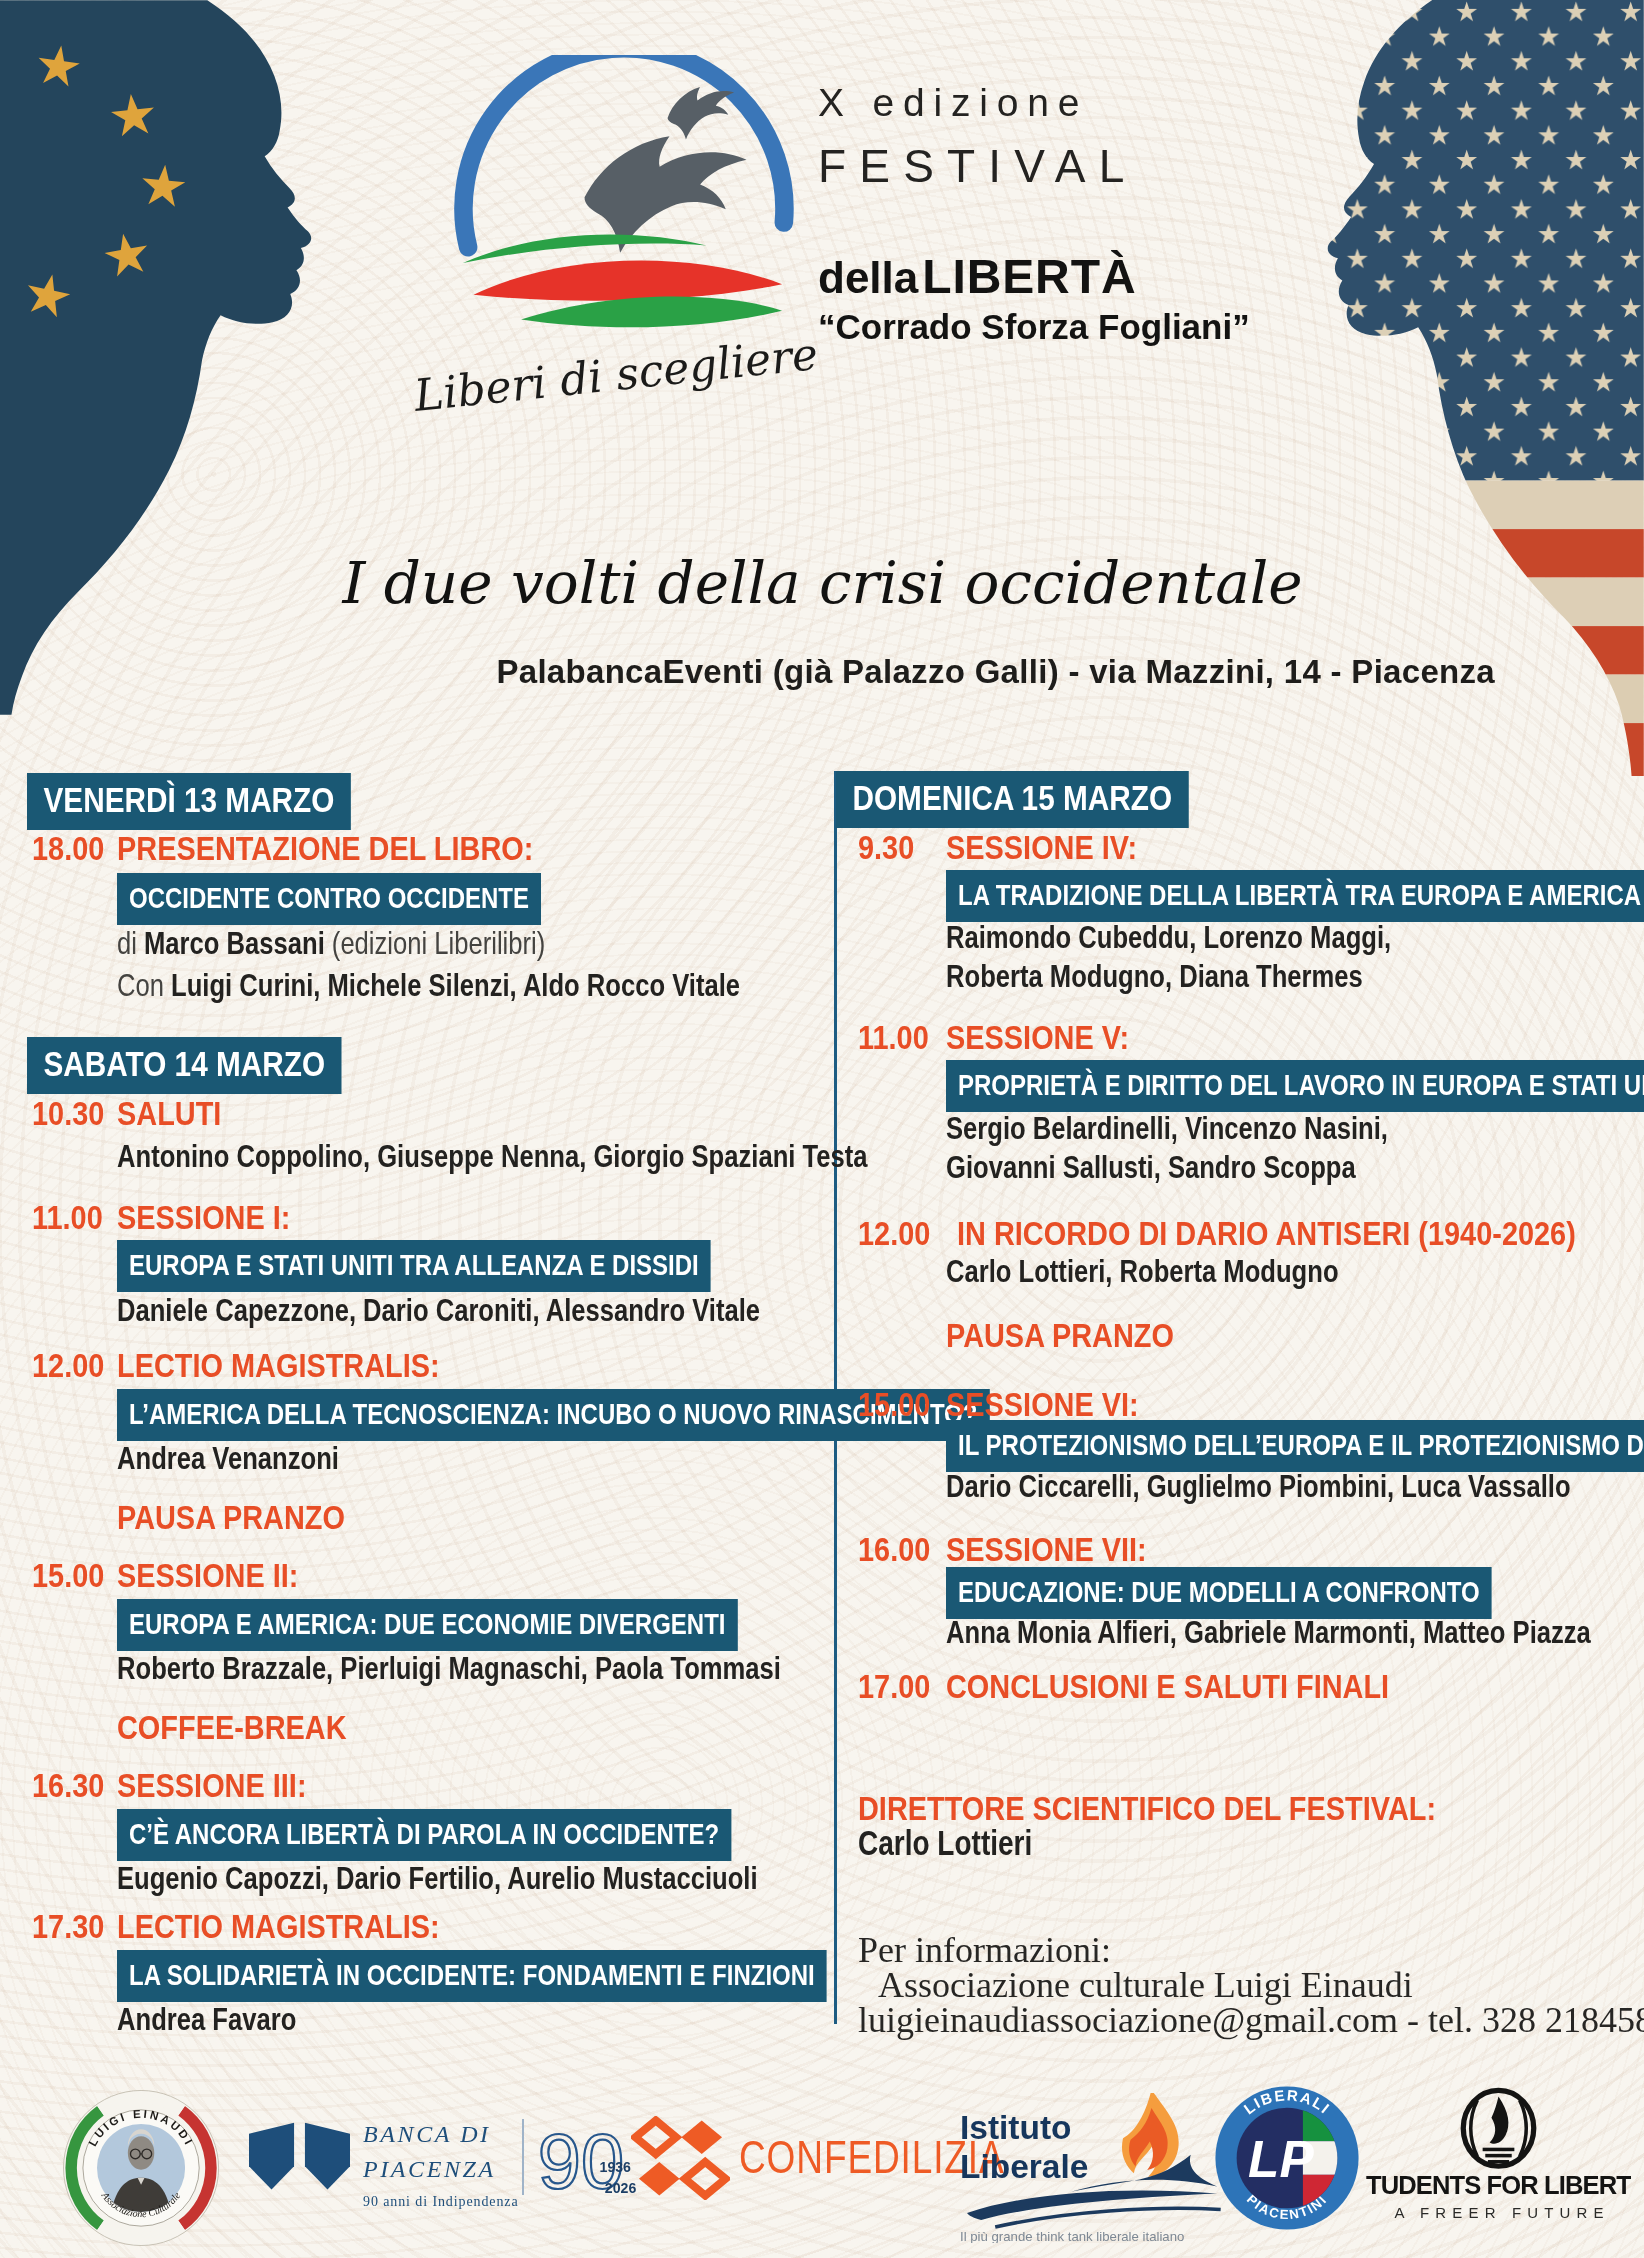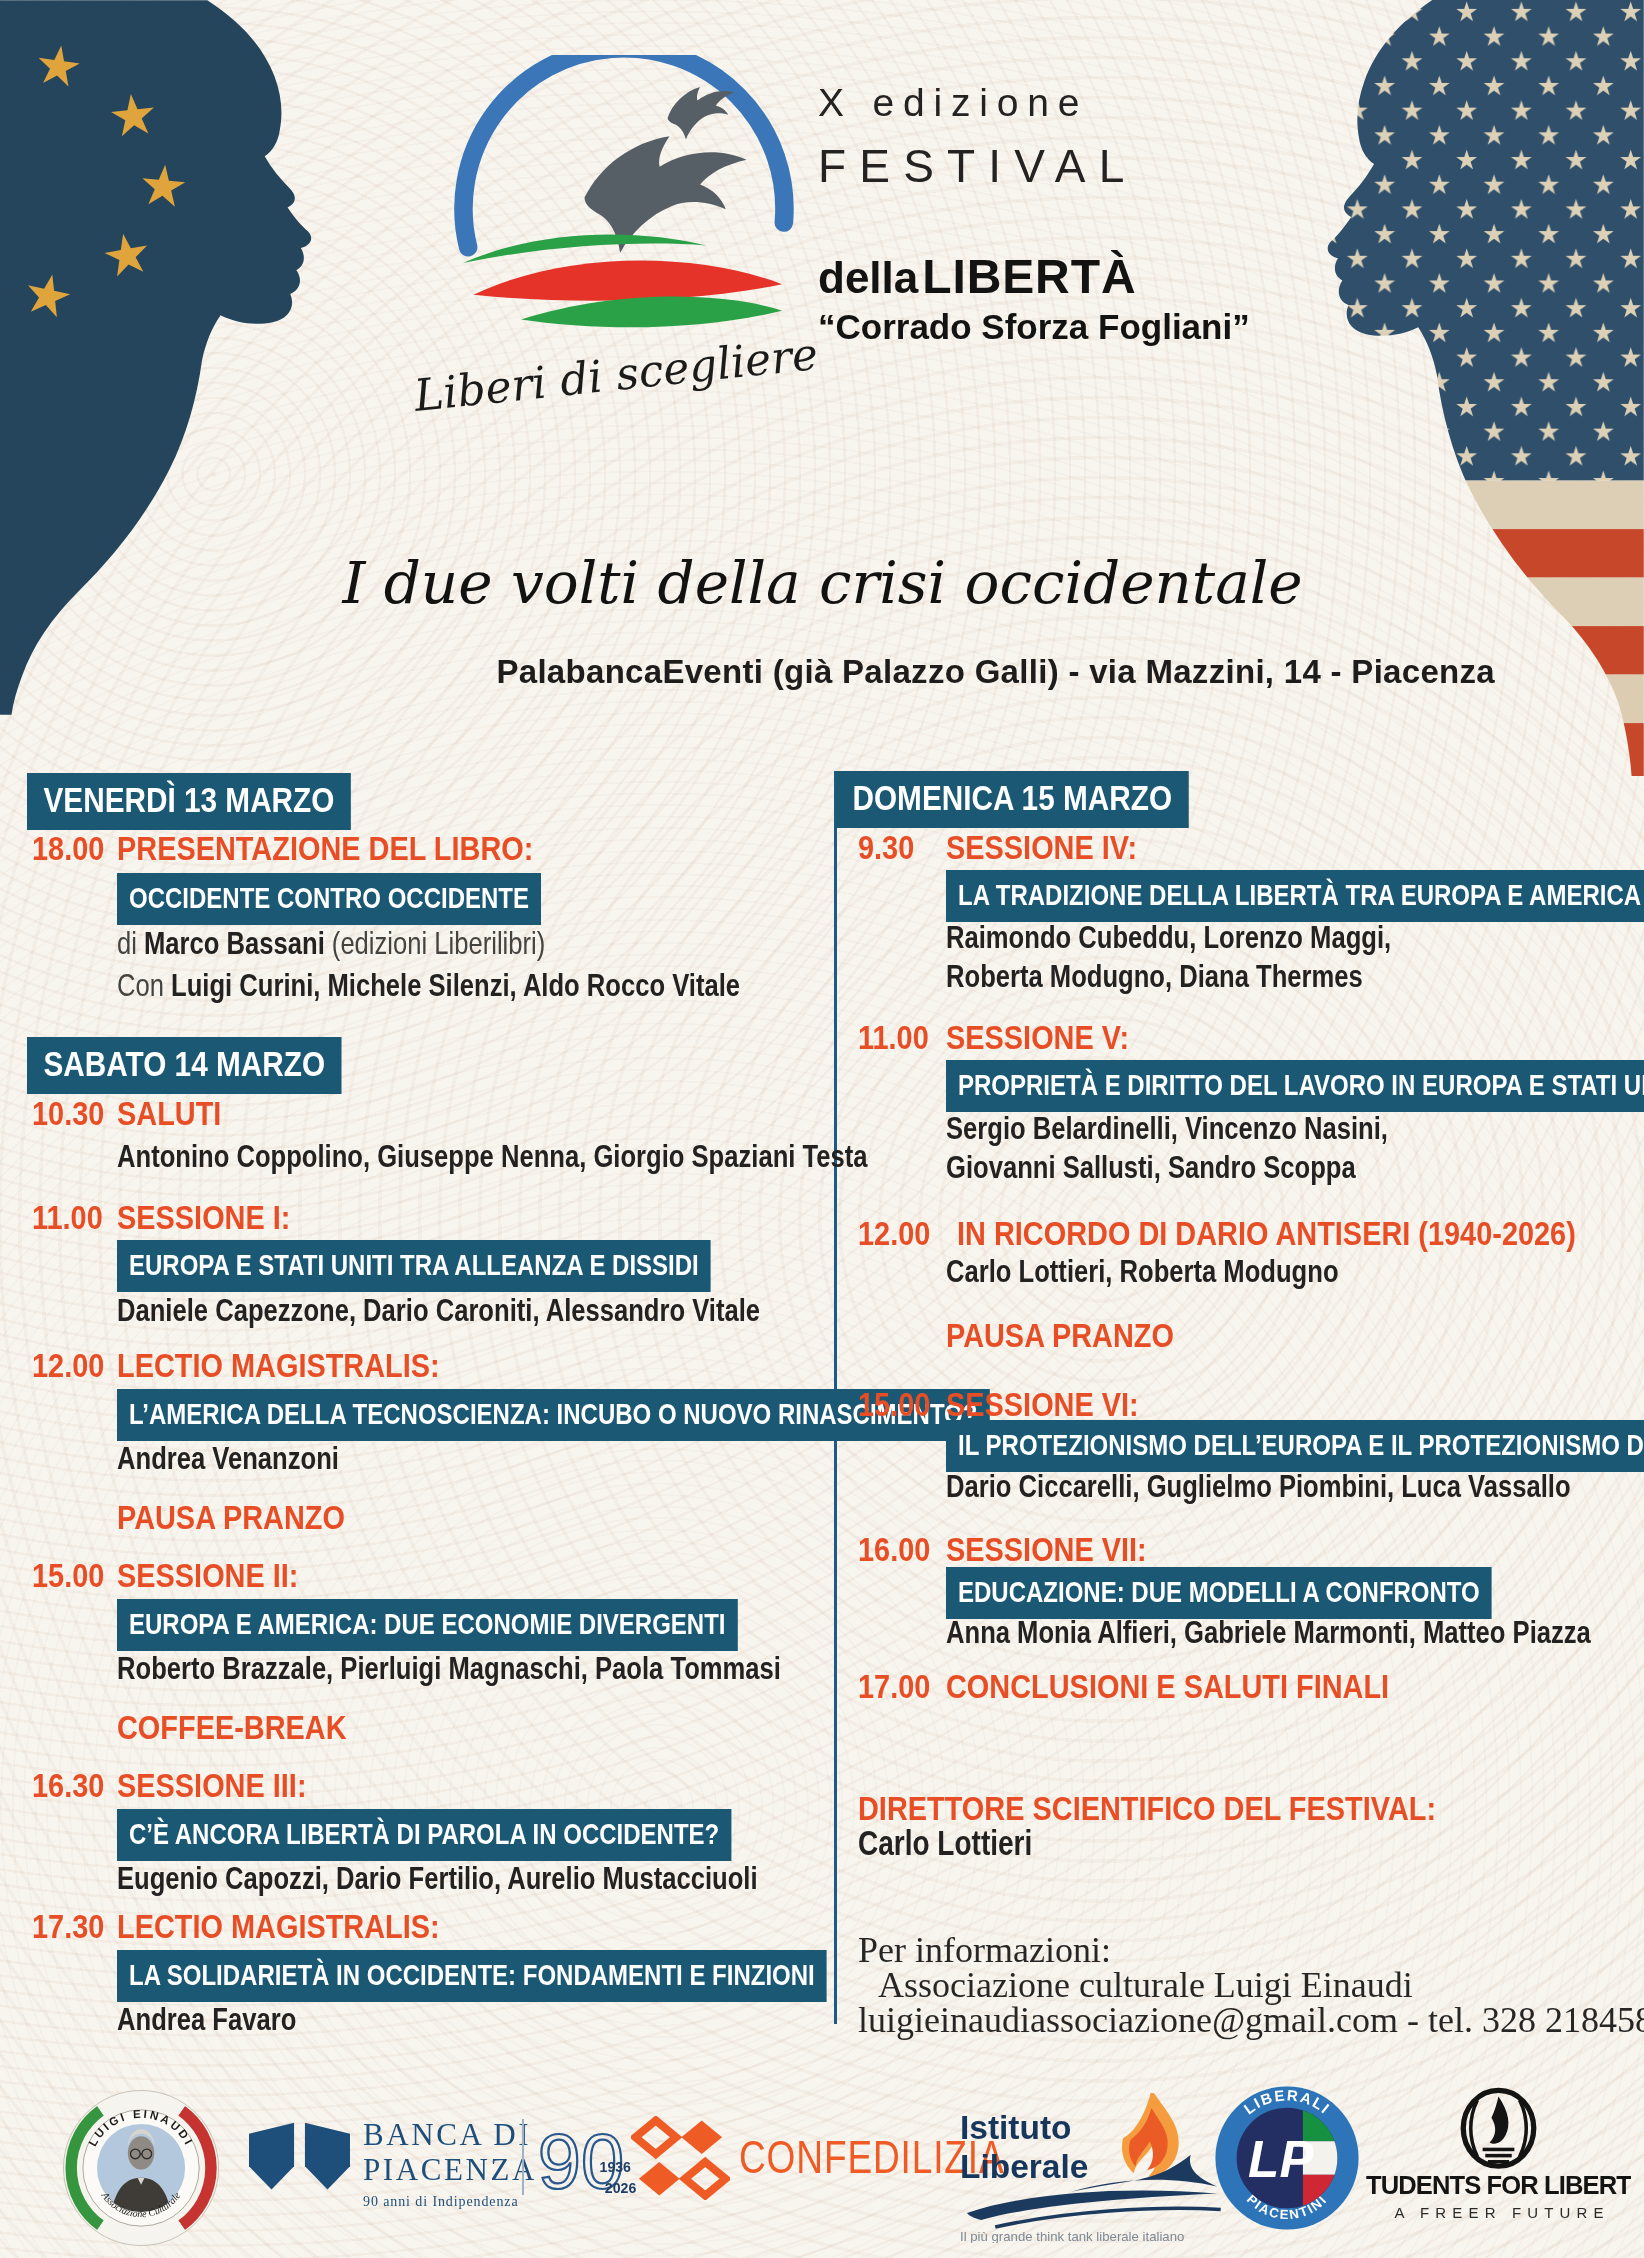--- a/index.html
+++ b/index.html
@@ -29,21 +29,21 @@
   
   .daybox{display:inline-block;background:#1a5874;color:#fff;font-size:35px;font-weight:700;padding:7px 19.4px 9.7px;transform:scaleX(.85);transform-origin:0 50%;}
   .time{display:inline-block;color:#e84e26;font-size:34px;font-weight:700;transform:scaleX(.85);transform-origin:0 50%;}
   .heading{display:inline-block;color:#e84e26;font-size:34px;font-weight:700;transform:scaleX(.85);transform-origin:0 50%;}
   .titlebox{display:inline-block;background:#1a5874;color:#fff;font-size:30px;font-weight:700;padding:8px 15px 9.7px;transform:scaleX(.8);transform-origin:0 50%;}
   .names{display:inline-block;font-size:32px;font-weight:700;color:#232220;transform:scaleX(.8);transform-origin:0 50%;}
   .lt{font-weight:400;color:#444340;}
   .info{font-size:36px;font-weight:400;color:#272624;font-family:Liberation Serif, serif;}
   .divider{position:absolute;width:2.6px;background:#1d5c82;}
   
-  .banca-name{font-family:"Liberation Serif", serif;font-size:31px;letter-spacing:2.6px;color:#1e4e7a;line-height:35px;}
+  .banca-name{font-family:"Liberation Serif", serif;font-size:24px;letter-spacing:2.6px;color:#1e4e7a;line-height:35px;font-style:italic;}
   .banca-sub{font-family:"Liberation Serif", serif;font-size:14px;color:#1e4e7a;letter-spacing:0.9px;}
   .conf-name{display:inline-block;font-size:39px;font-weight:400;color:#ee5b25;letter-spacing:0.9px;transform:scale(.95,1.2);transform-origin:0 50%;}
   .ist-name{font-size:38px;font-weight:700;fill:#16365c;font-family:"Liberation Sans",sans-serif;}
   .ist-tag{font-size:15px;font-weight:400;fill:#7d8894;font-family:"Liberation Sans",sans-serif;}
   .sfl-name{font-size:29px;font-weight:700;letter-spacing:-1px;fill:#141413;font-family:"Liberation Sans",sans-serif;}
   .sfl-tag{font-size:17px;letter-spacing:7px;fill:#2a2a28;font-family:"Liberation Sans",sans-serif;}
   .ein-top{font-size:13px;font-weight:700;letter-spacing:3px;fill:#1d1b18;font-family:"Liberation Sans",sans-serif;}
   .ein-bot{font-size:11.5px;font-style:italic;fill:#1d1b18;font-family:"Liberation Serif",serif;}
   .lp-arc{font-size:17px;font-weight:700;letter-spacing:2px;fill:#ffffff;font-family:"Liberation Sans",sans-serif;}
   .lp-arc2{font-size:15px;font-weight:700;letter-spacing:2px;fill:#ffffff;font-family:"Liberation Sans",sans-serif;}

